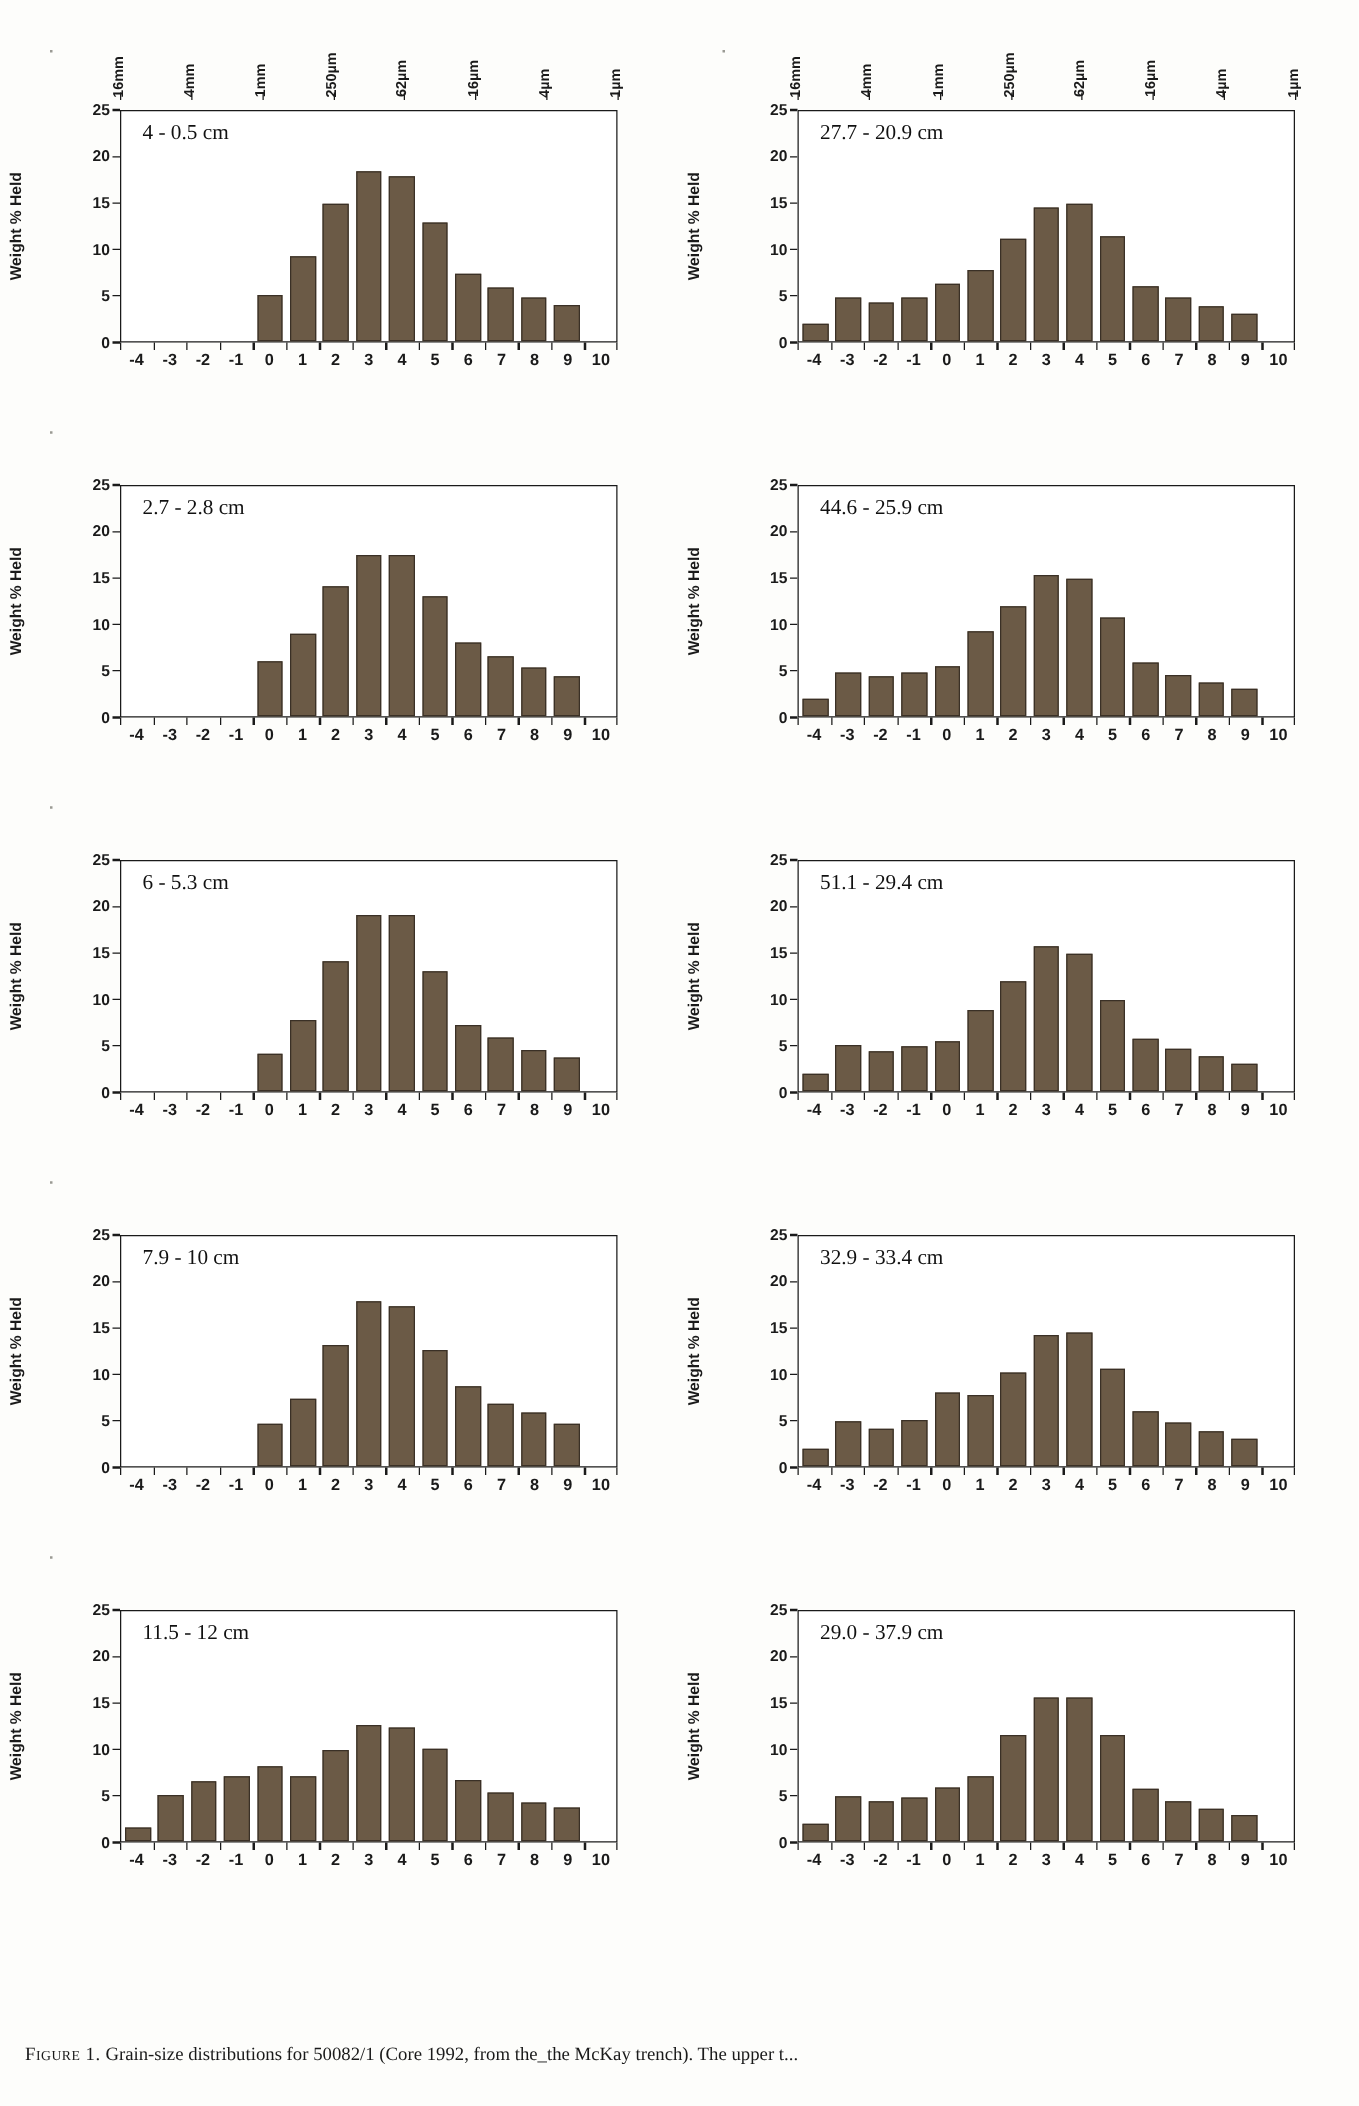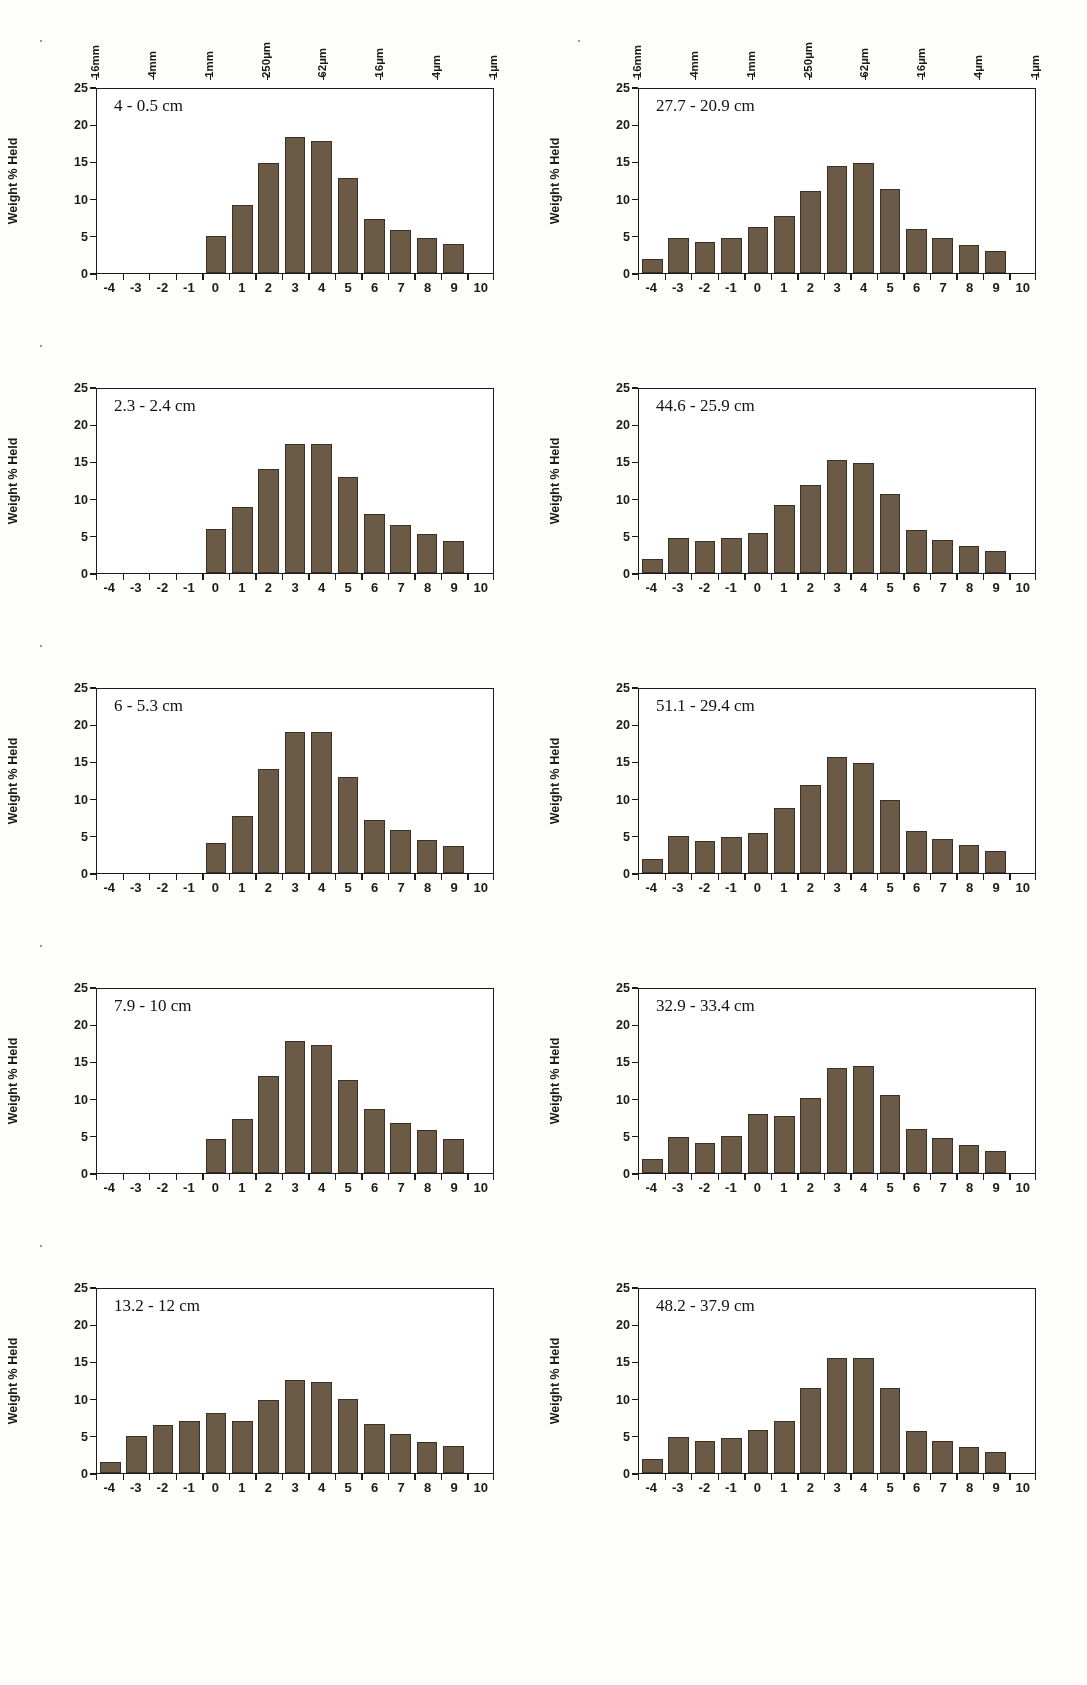--- a/index.html
+++ b/index.html
@@ -519,21 +519,21 @@
           <span class="xcell" style="left: 305.133px;">7</span>
           <span class="xtick" style="left: 291.867px;"></span>
           <span class="xcell" style="left: 331.667px;">8</span>
           <span class="xtick" style="left: 318.4px;"></span>
           <span class="xcell" style="left: 358.2px;">9</span>
           <span class="xtick" style="left: 344.933px;"></span>
           <span class="xcell" style="left: 384.733px;">10</span>
           <span class="xtick" style="left: 371.467px;"></span>
           <span class="xtick" style="left: 396.6px;"></span>
         </div>
-        <div class="panel-title">2.3 - 2.4 cm</div>
+        <div class="panel-title">2.7 - 2.8 cm</div>
       </div>
       <div class="panel col1 row1">
         <div class="yaxis">
           <span class="ylab" style="top: 186px;">0</span>
           <span class="ytick" style="top: 185.3px;"></span>
           <span class="ylab" style="top: 148.8px;">5</span>
           <span class="ytick" style="top: 148.1px;"></span>
           <span class="ylab" style="top: 111.6px;">10</span>
           <span class="ytick" style="top: 110.9px;"></span>
           <span class="ylab" style="top: 74.4px;">15</span>
@@ -1091,21 +1091,21 @@
           <span class="xcell" style="left: 305.133px;">7</span>
           <span class="xtick" style="left: 291.867px;"></span>
           <span class="xcell" style="left: 331.667px;">8</span>
           <span class="xtick" style="left: 318.4px;"></span>
           <span class="xcell" style="left: 358.2px;">9</span>
           <span class="xtick" style="left: 344.933px;"></span>
           <span class="xcell" style="left: 384.733px;">10</span>
           <span class="xtick" style="left: 371.467px;"></span>
           <span class="xtick" style="left: 396.6px;"></span>
         </div>
-        <div class="panel-title">13.2 - 12 cm</div>
+        <div class="panel-title">11.5 - 12 cm</div>
       </div>
       <div class="panel col1 row4">
         <div class="yaxis">
           <span class="ylab" style="top: 186px;">0</span>
           <span class="ytick" style="top: 185.3px;"></span>
           <span class="ylab" style="top: 148.8px;">5</span>
           <span class="ytick" style="top: 148.1px;"></span>
           <span class="ylab" style="top: 111.6px;">10</span>
           <span class="ytick" style="top: 110.9px;"></span>
           <span class="ylab" style="top: 74.4px;">15</span>
@@ -1189,24 +1189,28 @@
           <span class="xcell" style="left: 305.133px;">7</span>
           <span class="xtick" style="left: 291.867px;"></span>
           <span class="xcell" style="left: 331.667px;">8</span>
           <span class="xtick" style="left: 318.4px;"></span>
           <span class="xcell" style="left: 358.2px;">9</span>
           <span class="xtick" style="left: 344.933px;"></span>
           <span class="xcell" style="left: 384.733px;">10</span>
           <span class="xtick" style="left: 371.467px;"></span>
           <span class="xtick" style="left: 396.6px;"></span>
         </div>
-        <div class="panel-title">48.2 - 37.9 cm</div>
+        <div class="panel-title">29.0 - 37.9 cm</div>
       </div>
     </div>
 
   <div class="speck" style="left:40px; top:40px;"></div>
   <div class="speck" style="left:578px; top:40px;"></div>
   <div class="speck" style="left:40px; top:345px;"></div>
   <div class="speck" style="left:40px; top:645px;"></div>
   <div class="speck" style="left:40px; top:945px;"></div>
   <div class="speck" style="left:40px; top:1245px;"></div>
 
+  <div class="caption">
+    <span class="figlabel">Figure 1.</span>
+    <span>Grain-size distributions for 50082/1 (Core 1992, from the_the McKay trench). The upper t...</span>
+  </div>
 </div>
 
 </body></html>

